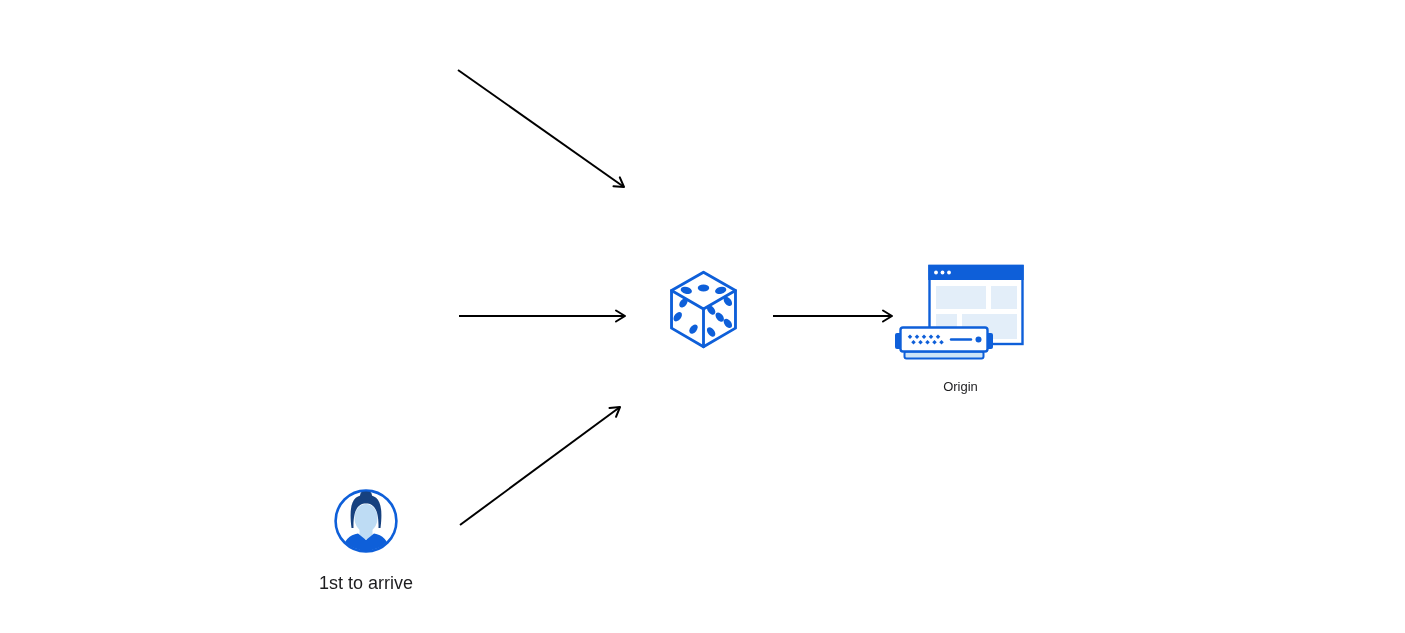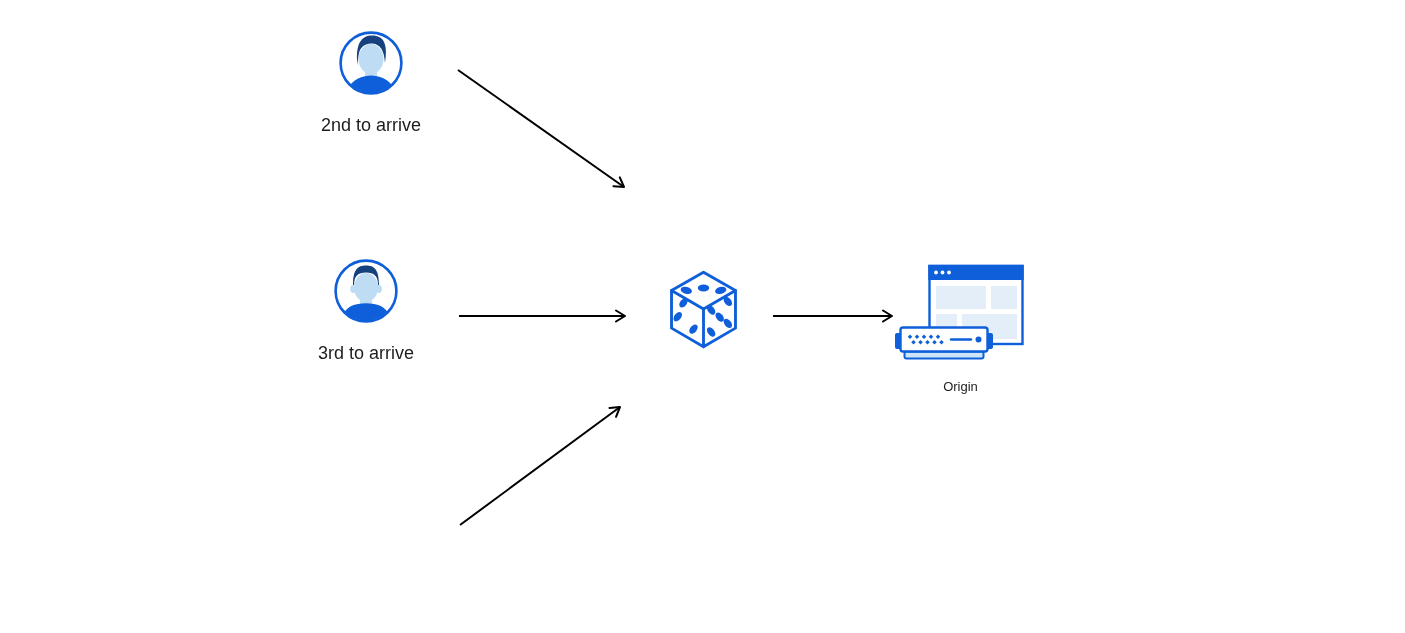--- a/index.html
+++ b/index.html
@@ -62,61 +62,41 @@
       </marker>
     </defs>
     <g stroke="var(--arrow-black)" stroke-width="2" fill="none">
       <path d="M458,70 L624,187" marker-end="url(#ah)"></path>
       <path d="M459,316 L625,316" marker-end="url(#ah)"></path>
       <path d="M460,525 L620,407" marker-end="url(#ah)"></path>
       <path d="M773,316 L892,316" marker-end="url(#ah)"></path>
     </g>
   </svg>
 
-  <div class="node" style="left:301px;top:30px;">
+
+
+  <div class="node" style="left:296px;top:488px;">
     <svg class="avatar" viewBox="0 0 66 66">
       <defs>
-          <clipPath id="clip-a1">
+          <clipPath id="clip-a3">
             <circle cx="33" cy="33" r="29.6"></circle>
           </clipPath>
         </defs>
       <circle cx="33" cy="33" r="30.4" class="fill-white stroke-primary" stroke-width="2.6"></circle>
-      <g clip-path="url(#clip-a1)">
-        <rect x="27" y="34" width="12" height="14" class="fill-face"></rect>
-        <path d="M8,66 Q11,47 33,45.6 Q55,47 58,66 Z" class="fill-primary"></path>
-        <ellipse cx="33" cy="29" rx="12.5" ry="15" class="fill-face"></ellipse>
-        <path d="M19.5,35 C17,13 24,5.5 34,5.5 C46,5.5 50,14 47,33
-                 C46,20 42.5,14.5 34.5,13.5 C28,12.8 22.5,16.5 21,23
-                 C20.2,26.5 19.8,30 19.5,35 Z" class="fill-navy"></path>
+      <g clip-path="url(#clip-a3)">
+        <rect x="26.5" y="34" width="13" height="17" class="fill-face"></rect>
+        <path d="M8,66 Q11,47.5 25,45.5 L33,52 L41,45.5 Q55,47.5 58,66 Z" class="fill-primary"></path>
+        <ellipse cx="33" cy="30" rx="11.5" ry="14" class="fill-face"></ellipse>
+        <path d="M18.5,40 C15,12 22,7 33,7 C44,7 51,12 47.5,40
+                 L45.5,40 C46,22 41,15.5 33,15.5 C25,15.5 20,22 20.5,40 Z" class="fill-navy"></path>
+        <ellipse cx="33" cy="7.5" rx="6" ry="5.2" class="fill-navy"></ellipse>
       </g>
     </svg>
-    <div class="node-label">2nd to arrive</div>
+    <div class="node-label">1st to arrive</div>
   </div>
-
-  <div class="node" style="left:296px;top:258px;">
-    <svg class="avatar" viewBox="0 0 66 66">
-      <defs>
-          <clipPath id="clip-a2">
-            <circle cx="33" cy="33" r="29.6"></circle>
-          </clipPath>
-        </defs>
-      <circle cx="33" cy="33" r="30.4" class="fill-white stroke-primary" stroke-width="2.6"></circle>
-      <g clip-path="url(#clip-a2)">
-        <rect x="27" y="34" width="12" height="14" class="fill-face"></rect>
-        <path d="M7,66 Q10,48 25,46 Q29,45.2 33,45.2 Q37,45.2 41,46 Q56,48 59,66 Z" class="fill-primary"></path>
-        <ellipse cx="20" cy="31" rx="2.8" ry="4" class="fill-face"></ellipse>
-        <ellipse cx="46" cy="31" rx="2.8" ry="4" class="fill-face"></ellipse>
-        <ellipse cx="33" cy="29.5" rx="12" ry="14.5" class="fill-face"></ellipse>
-        <path d="M20,27 C20,11.5 24.5,7.5 33,7.5 C41.5,7.5 46,11.5 46,27
-                 L45,27 C45,18 41,14.5 33,14.5 C25,14.5 21,18 21,27 Z" class="fill-navy"></path>
-      </g>
-    </svg>
-    <div class="node-label">3rd to arrive</div>
-  </div>
-
 
   <svg class="dice" viewBox="0 0 80 88">
     <polygon points="40,4.5 73.5,23.5 73.5,63 40,82.5 6.5,63 6.5,23.5" fill="#ffffff" class="stroke-primary" stroke-width="3" stroke-linejoin="round"></polygon>
     <g class="stroke-primary" stroke-width="3" stroke-linecap="round">
       <line x1="6.5" y1="23.5" x2="40" y2="43"></line>
       <line x1="73.5" y1="23.5" x2="40" y2="43"></line>
       <line x1="40" y1="43" x2="40" y2="82.5"></line>
     </g>
     <g class="fill-primary">
 

